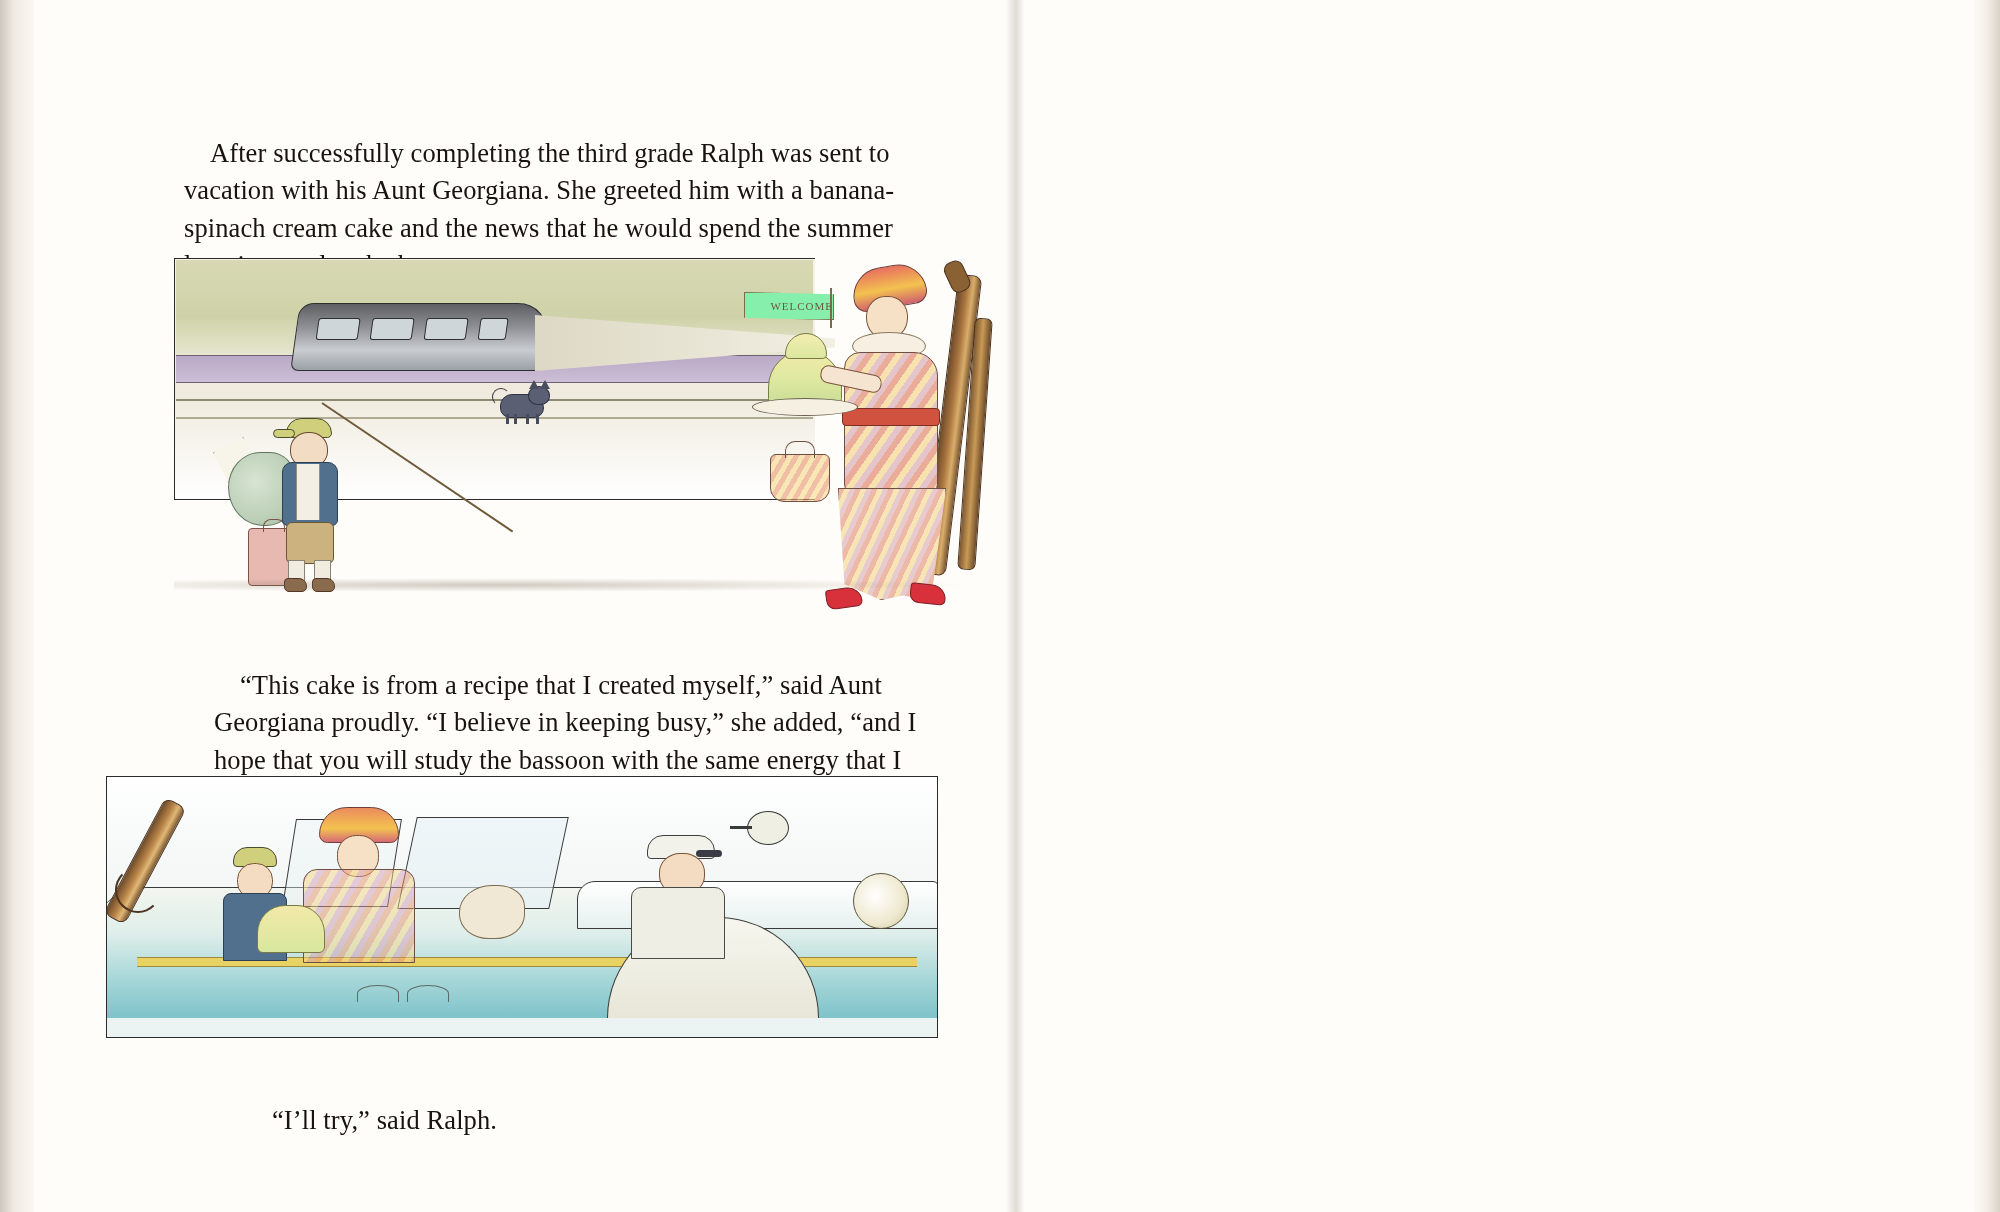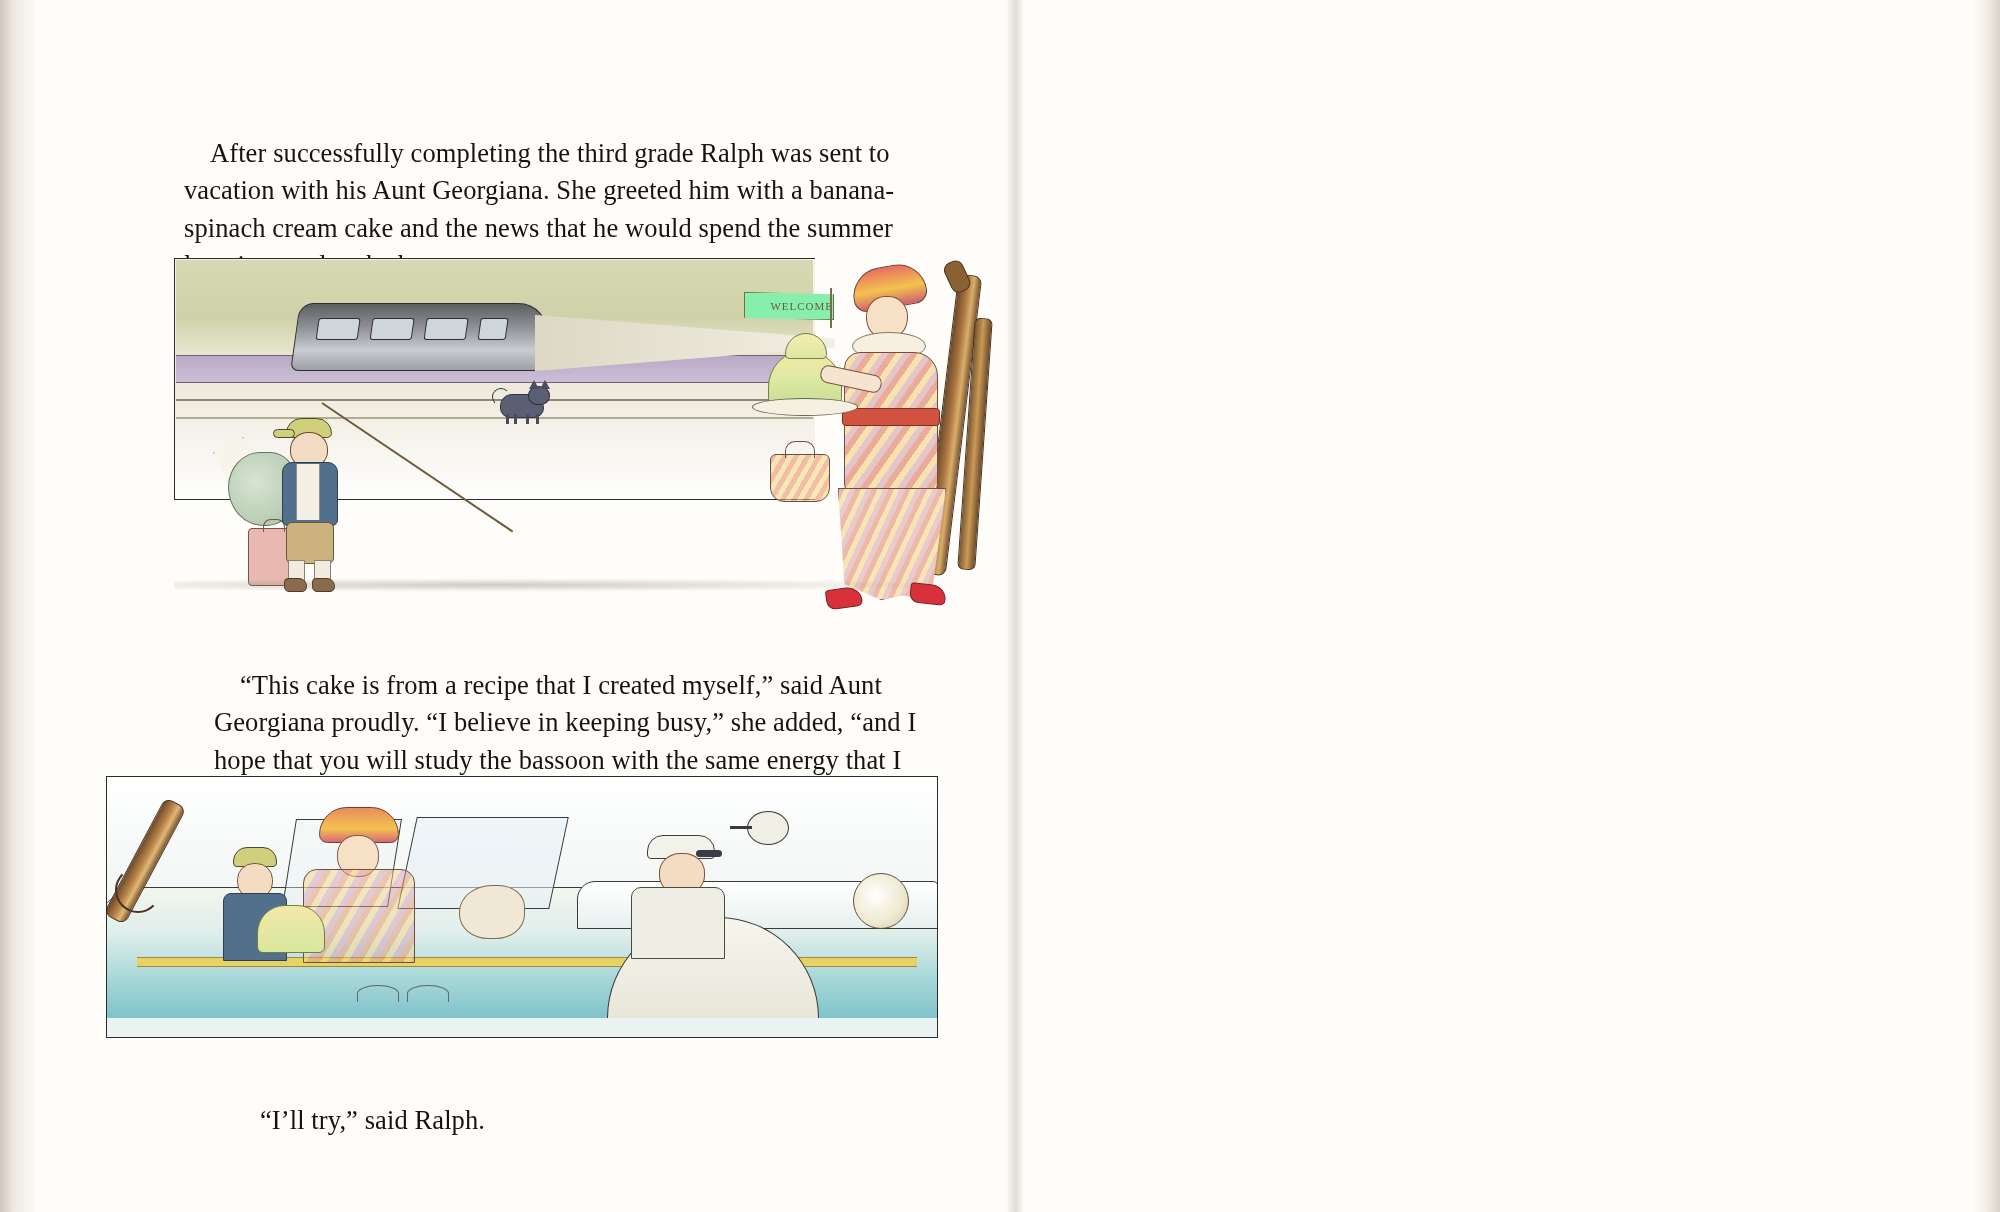--- a/index.html
+++ b/index.html
@@ -60,21 +60,21 @@
 
   #para-intro {
     left: 150px; top: 108px; width: 732px;
     font-size: 26.5px;
   }
   #para-quote {
     left: 180px; top: 640px; width: 720px;
     font-size: 26.5px;
   }
   #para-reply {
-    left: 200px; top: 1075px; width: 600px;
+    left: 212px; top: 1075px; width: 600px;
     font-size: 26.5px;
   }
 
   
   .illus {
     position: absolute;
     overflow: hidden;
   }
   
   #illus-station {

